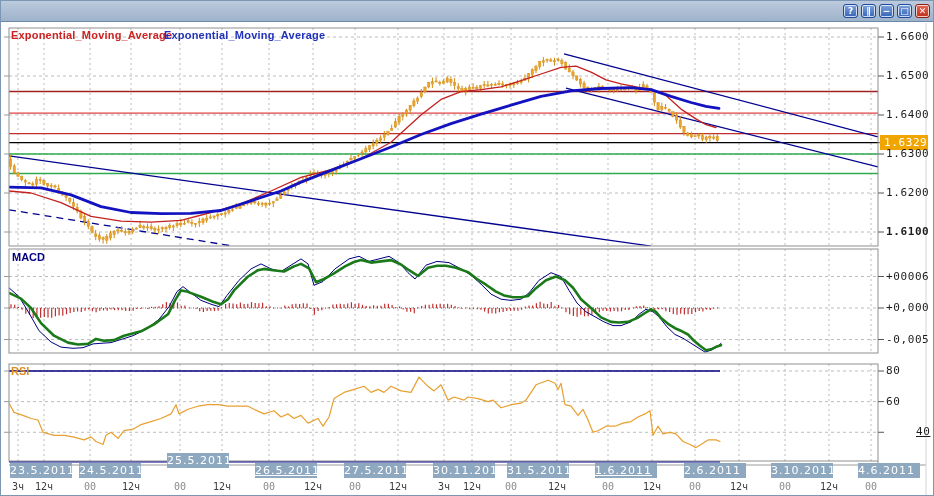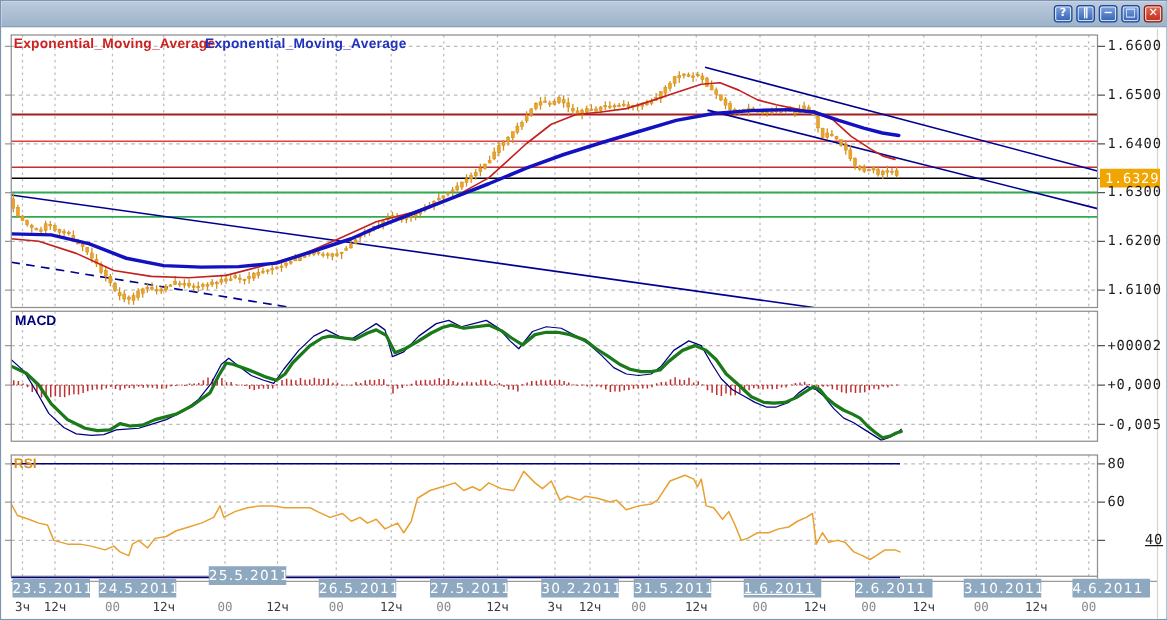--- a/index.html
+++ b/index.html
@@ -779,33 +779,33 @@
       <span class="legend" id="legend-red" style="left: 10px; color: rgb(204, 34, 34);">Exponential_Moving_Average</span>
       <span class="legend" id="legend-blue" style="left: 163px; color: rgb(34, 51, 187);">Exponential_Moving_Average</span>
       <span class="plabel" id="macd-label" style="left: 11px; top: 229px; color: rgb(0, 0, 128);">MACD</span>
       <span class="plabel" id="rsi-label" style="left: 10px; top: 343px; color: rgb(221, 143, 32);">RSI</span>
       <div class="price-badge" id="price-badge" style="top: 112.69px; background: rgb(240, 165, 0);">1.6329</div>
     <div class="axis-label" style="left: 885px; top: 8px;">1.6600</div>
         <div class="axis-label" style="left: 885px; top: 47px;">1.6500</div>
         <div class="axis-label" style="left: 885px; top: 86px;">1.6400</div>
         <div class="axis-label" style="left: 885px; top: 125px;">1.6300</div>
         <div class="axis-label" style="left: 885px; top: 164px;">1.6200</div>
-        <div class="axis-label" style="left: 885px; top: 203px;">1.6100</div>
-        <div class="axis-label" style="left: 885px; top: 247.5px;">+00002</div>
+        <div class="axis-label" style="left: 885px; top: 203px; font-weight: bold;">1.6100</div>
+        <div class="axis-label" style="left: 885px; top: 247.5px;">+00006</div>
         <div class="axis-label" style="left: 885px; top: 279px;">+0,000</div>
         <div class="axis-label" style="left: 885px; top: 310.5px;">-0,005</div>
         <div class="axis-label" style="left: 885px; top: 342px;">80</div>
         <div class="axis-label" style="left: 885px; top: 372.64px;">60</div>
         <div class="axis-label" style="left: 915px; top: 403.28px; text-decoration: underline;">40</div>
         <div class="date-badge" style="left: 9px; top: 441px; width: 62px;">23.5.2011</div>
         <div class="date-badge" style="left: 78px; top: 441px; width: 62px;">24.5.2011</div>
         <div class="date-badge" style="left: 166px; top: 431px; width: 62px;">25.5.2011</div>
-        <div class="date-badge" style="left: 254px; top: 441px; width: 62px;">26.5.2011</div>
+        <div class="date-badge" style="left: 254px; top: 441px; width: 62px; text-decoration: underline;">26.5.2011</div>
         <div class="date-badge" style="left: 343px; top: 441px; width: 62px;">27.5.2011</div>
-        <div class="date-badge" style="left: 432px; top: 441px; width: 62px;">30.2.2011</div>
+        <div class="date-badge" style="left: 432px; top: 441px; width: 62px;">30.11.2011</div>
         <div class="date-badge" style="left: 506px; top: 441px; width: 62px;">31.5.2011</div>
         <div class="date-badge" style="left: 594px; top: 441px; width: 62px; text-decoration: underline;">1.6.2011</div>
         <div class="date-badge" style="left: 683px; top: 441px; width: 62px;">2.6.2011</div>
         <div class="date-badge" style="left: 770px; top: 441px; width: 62px;">3.10.2011</div>
         <div class="date-badge" style="left: 857px; top: 441px; width: 62px;">4.6.2011</div>
         <div class="hour-label" style="left: 17px; top: 459px;">3ч</div>
         <div class="hour-label" style="left: 43px; top: 459px;">12ч</div>
         <div class="hour-label muted" style="left: 89px; top: 459px;">00</div>
         <div class="hour-label" style="left: 130px; top: 459px;">12ч</div>
         <div class="hour-label muted" style="left: 179px; top: 459px;">00</div>

